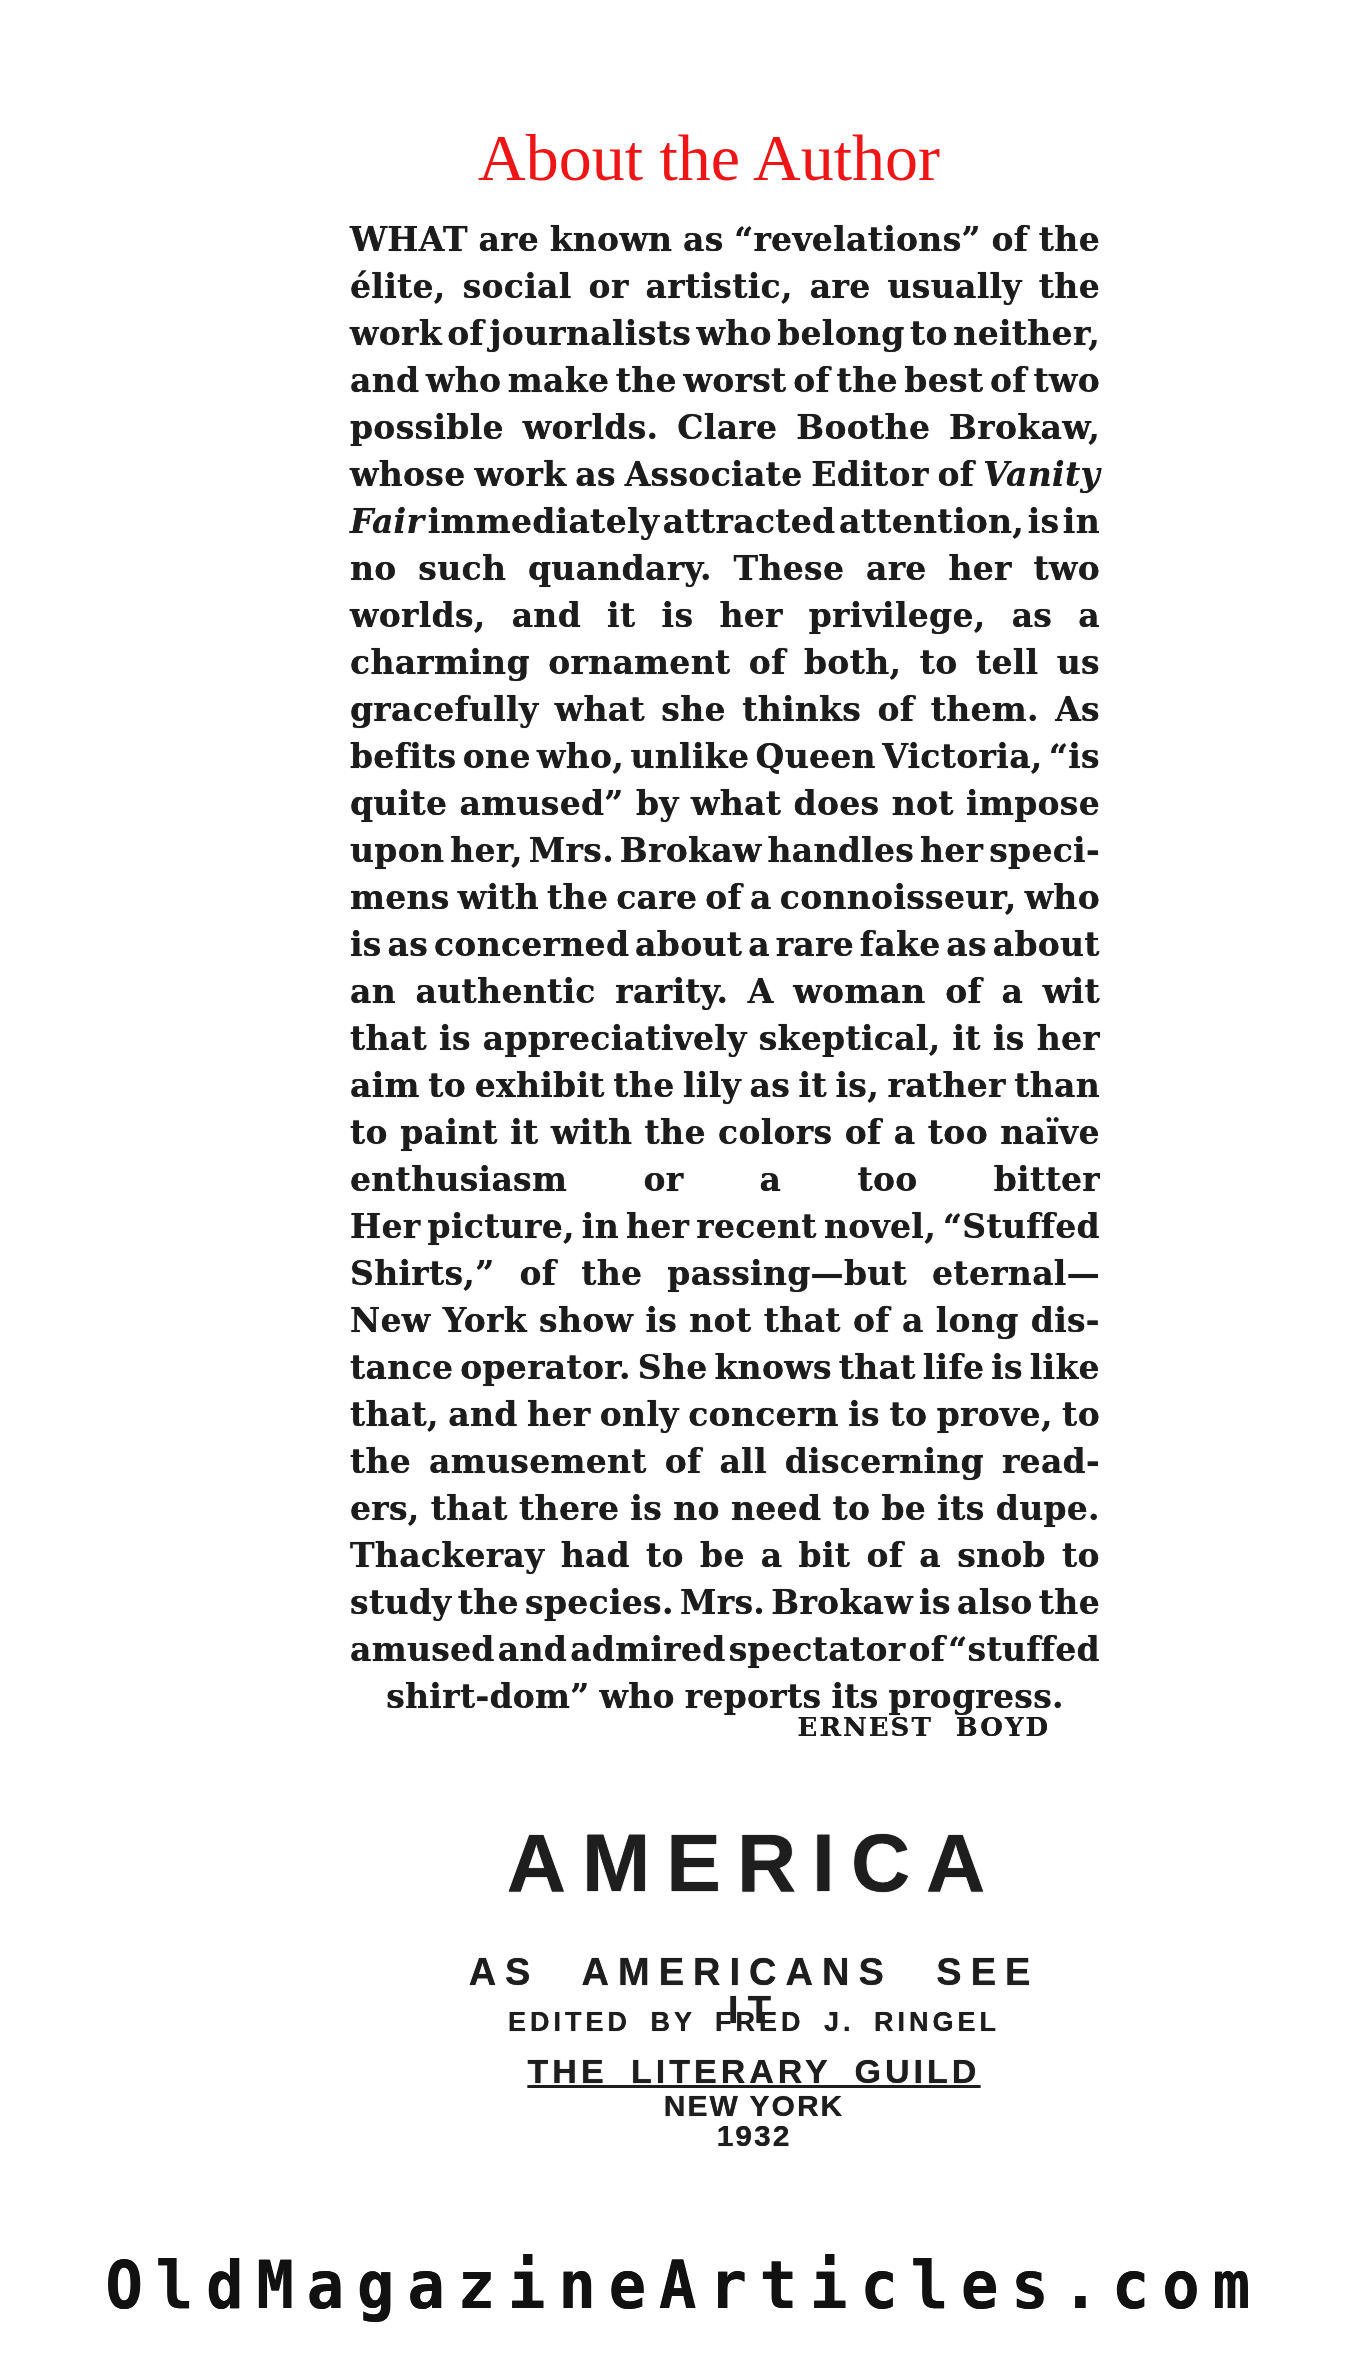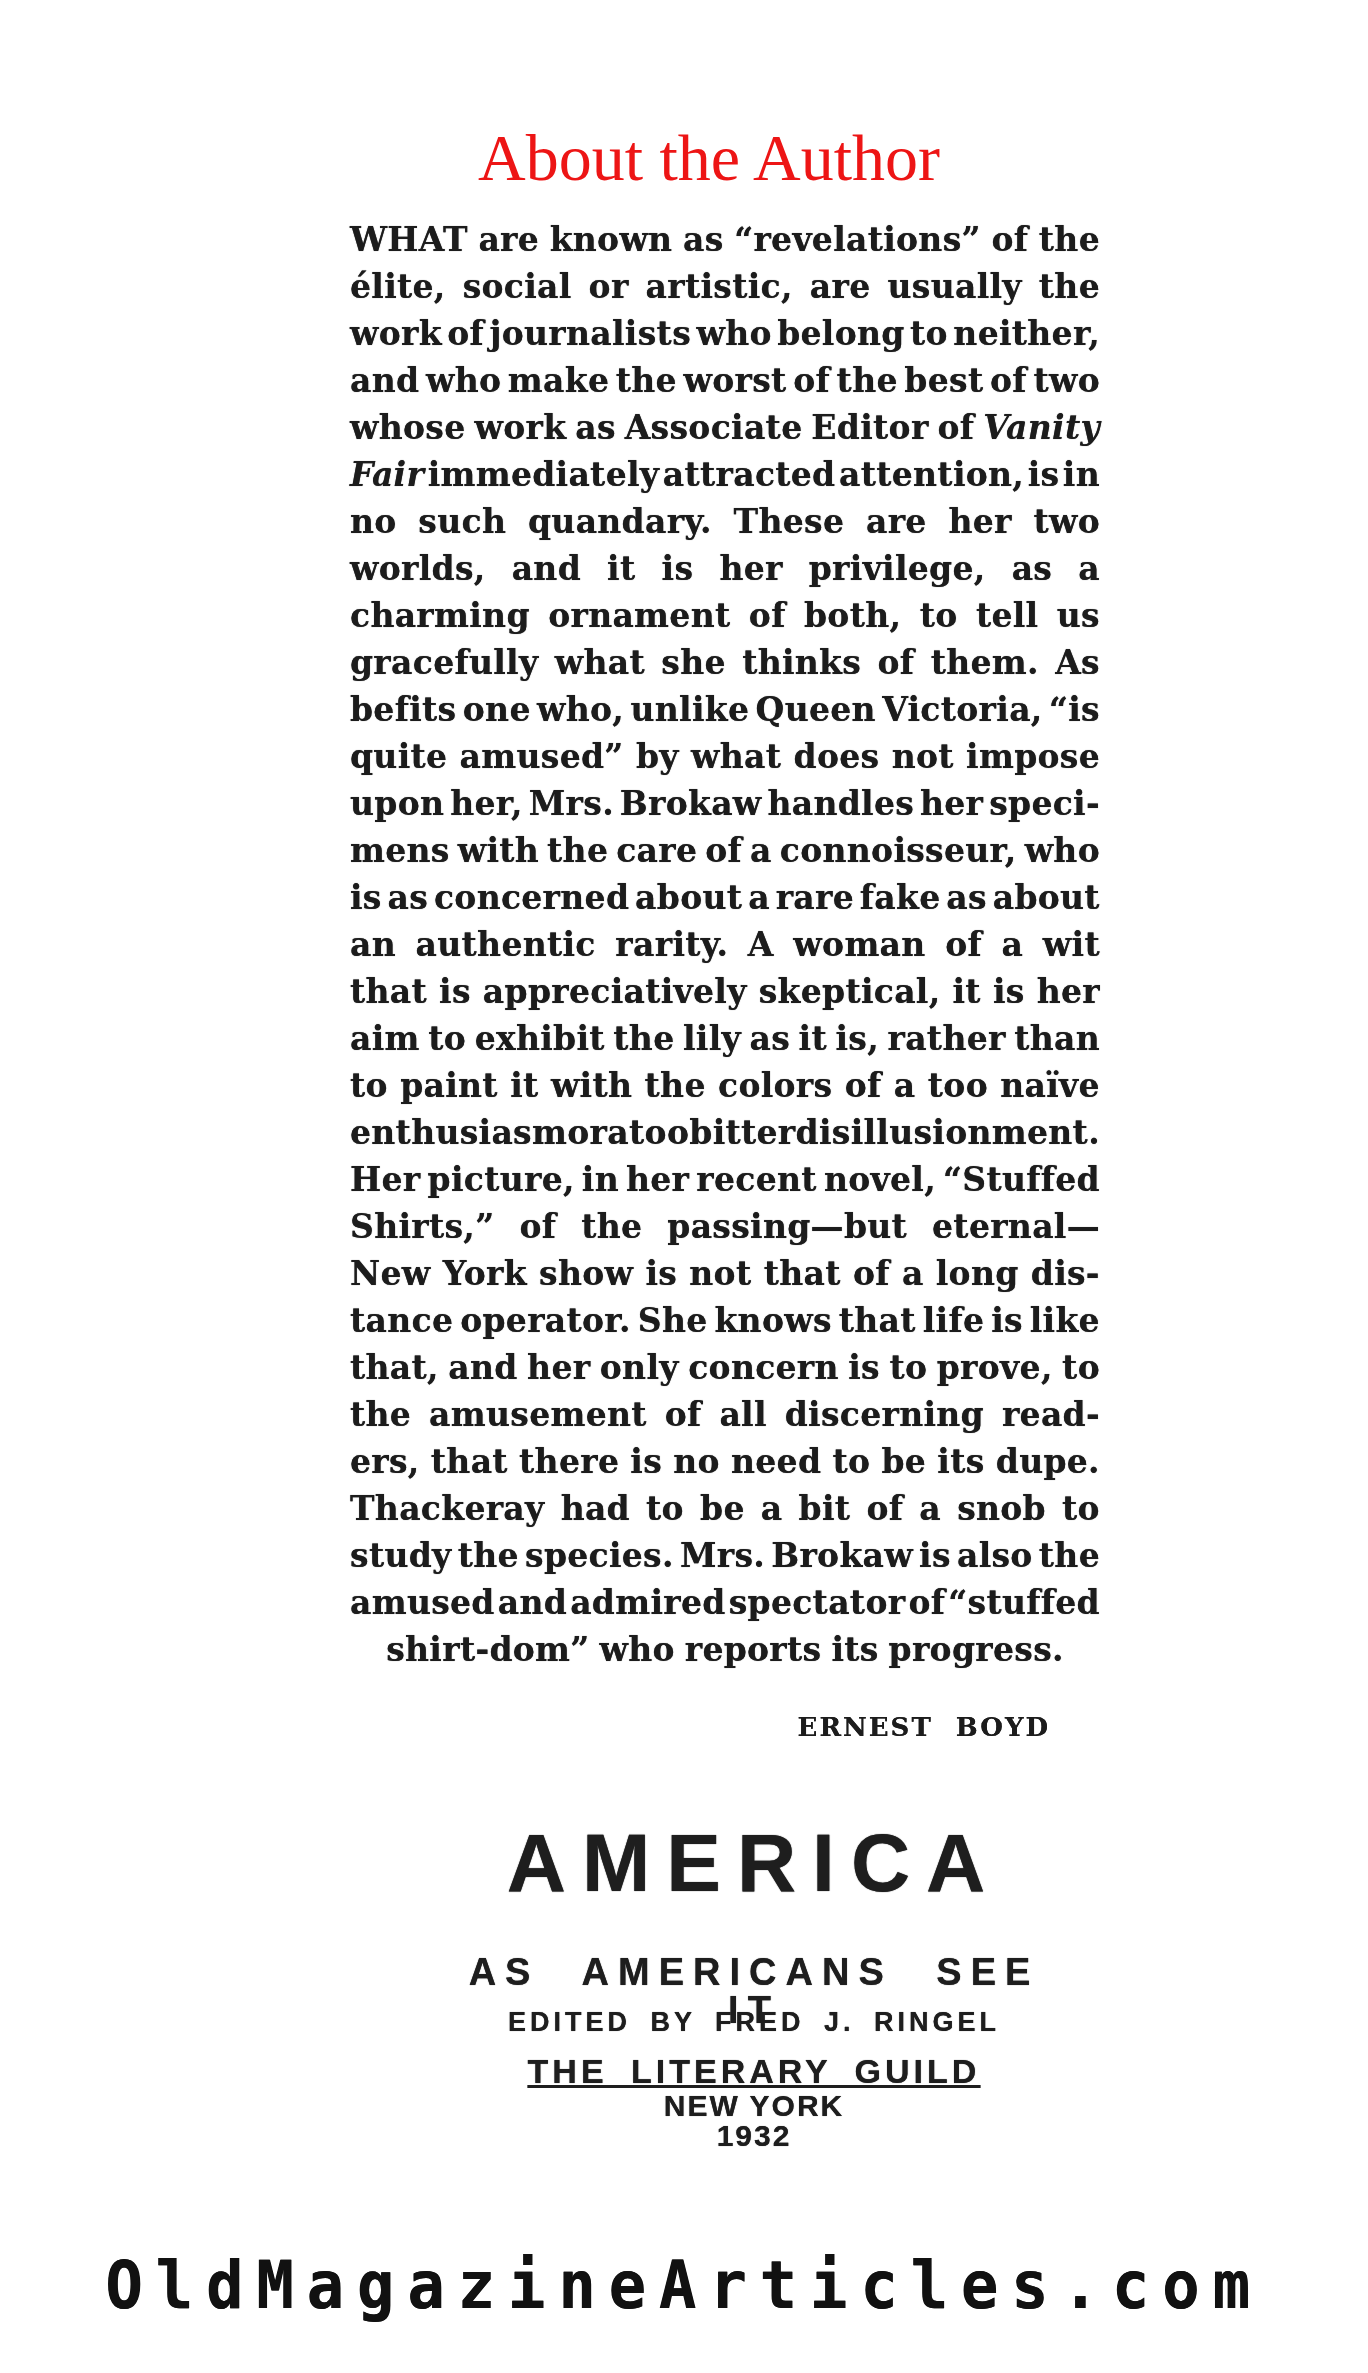--- a/index.html
+++ b/index.html
@@ -92,36 +92,37 @@
 
 <div class="page">
 
   <h1 class="title">About the Author</h1>
 
   <div class="body-col">
       <div class="body-line"><span>WHAT</span><span>are</span><span>known</span><span>as</span><span>“revelations”</span><span>of</span><span>the</span></div>
       <div class="body-line"><span>élite,</span><span>social</span><span>or</span><span>artistic,</span><span>are</span><span>usually</span><span>the</span></div>
       <div class="body-line"><span>work</span><span>of</span><span>journalists</span><span>who</span><span>belong</span><span>to</span><span>neither,</span></div>
       <div class="body-line"><span>and</span><span>who</span><span>make</span><span>the</span><span>worst</span><span>of</span><span>the</span><span>best</span><span>of</span><span>two</span></div>
+      <div class="body-line"><span>possible</span><span>worlds.</span><span>Clare</span><span>Boothe</span><span>Brokaw,</span></div>
       <div class="body-line"><span>whose</span><span>work</span><span>as</span><span>Associate</span><span>Editor</span><span>of</span><span class="it">Vanity</span></div>
       <div class="body-line"><span class="it">Fair</span><span>immediately</span><span>attracted</span><span>attention,</span><span>is</span><span>in</span></div>
       <div class="body-line"><span>no</span><span>such</span><span>quandary.</span><span>These</span><span>are</span><span>her</span><span>two</span></div>
       <div class="body-line"><span>worlds,</span><span>and</span><span>it</span><span>is</span><span>her</span><span>privilege,</span><span>as</span><span>a</span></div>
       <div class="body-line"><span>charming</span><span>ornament</span><span>of</span><span>both,</span><span>to</span><span>tell</span><span>us</span></div>
       <div class="body-line"><span>gracefully</span><span>what</span><span>she</span><span>thinks</span><span>of</span><span>them.</span><span>As</span></div>
       <div class="body-line"><span>befits</span><span>one</span><span>who,</span><span>unlike</span><span>Queen</span><span>Victoria,</span><span>“is</span></div>
       <div class="body-line"><span>quite</span><span>amused”</span><span>by</span><span>what</span><span>does</span><span>not</span><span>impose</span></div>
       <div class="body-line"><span>upon</span><span>her,</span><span>Mrs.</span><span>Brokaw</span><span>handles</span><span>her</span><span>speci-</span></div>
       <div class="body-line"><span>mens</span><span>with</span><span>the</span><span>care</span><span>of</span><span>a</span><span>connoisseur,</span><span>who</span></div>
       <div class="body-line"><span>is</span><span>as</span><span>concerned</span><span>about</span><span>a</span><span>rare</span><span>fake</span><span>as</span><span>about</span></div>
       <div class="body-line"><span>an</span><span>authentic</span><span>rarity.</span><span>A</span><span>woman</span><span>of</span><span>a</span><span>wit</span></div>
       <div class="body-line"><span>that</span><span>is</span><span>appreciatively</span><span>skeptical,</span><span>it</span><span>is</span><span>her</span></div>
       <div class="body-line"><span>aim</span><span>to</span><span>exhibit</span><span>the</span><span>lily</span><span>as</span><span>it</span><span>is,</span><span>rather</span><span>than</span></div>
       <div class="body-line"><span>to</span><span>paint</span><span>it</span><span>with</span><span>the</span><span>colors</span><span>of</span><span>a</span><span>too</span><span>naïve</span></div>
-      <div class="body-line"><span>enthusiasm</span><span>or</span><span>a</span><span>too</span><span>bitter</span><span>disillusionment.</span></div>
+      <div class="body-line"><span>enthusiasm</span><span>or</span><span>a</span><span>too</span><span>bitter</span></div>
       <div class="body-line"><span>Her</span><span>picture,</span><span>in</span><span>her</span><span>recent</span><span>novel,</span><span>“Stuffed</span></div>
       <div class="body-line"><span>Shirts,”</span><span>of</span><span>the</span><span>passing—but</span><span>eternal—</span></div>
       <div class="body-line"><span>New</span><span>York</span><span>show</span><span>is</span><span>not</span><span>that</span><span>of</span><span>a</span><span>long</span><span>dis-</span></div>
       <div class="body-line"><span>tance</span><span>operator.</span><span>She</span><span>knows</span><span>that</span><span>life</span><span>is</span><span>like</span></div>
       <div class="body-line"><span>that,</span><span>and</span><span>her</span><span>only</span><span>concern</span><span>is</span><span>to</span><span>prove,</span><span>to</span></div>
       <div class="body-line"><span>the</span><span>amusement</span><span>of</span><span>all</span><span>discerning</span><span>read-</span></div>
       <div class="body-line"><span>ers,</span><span>that</span><span>there</span><span>is</span><span>no</span><span>need</span><span>to</span><span>be</span><span>its</span><span>dupe.</span></div>
       <div class="body-line"><span>Thackeray</span><span>had</span><span>to</span><span>be</span><span>a</span><span>bit</span><span>of</span><span>a</span><span>snob</span><span>to</span></div>
       <div class="body-line"><span>study</span><span>the</span><span>species.</span><span>Mrs.</span><span>Brokaw</span><span>is</span><span>also</span><span>the</span></div>
       <div class="body-line"><span>amused</span><span>and</span><span>admired</span><span>spectator</span><span>of</span><span>“stuffed</span></div>

